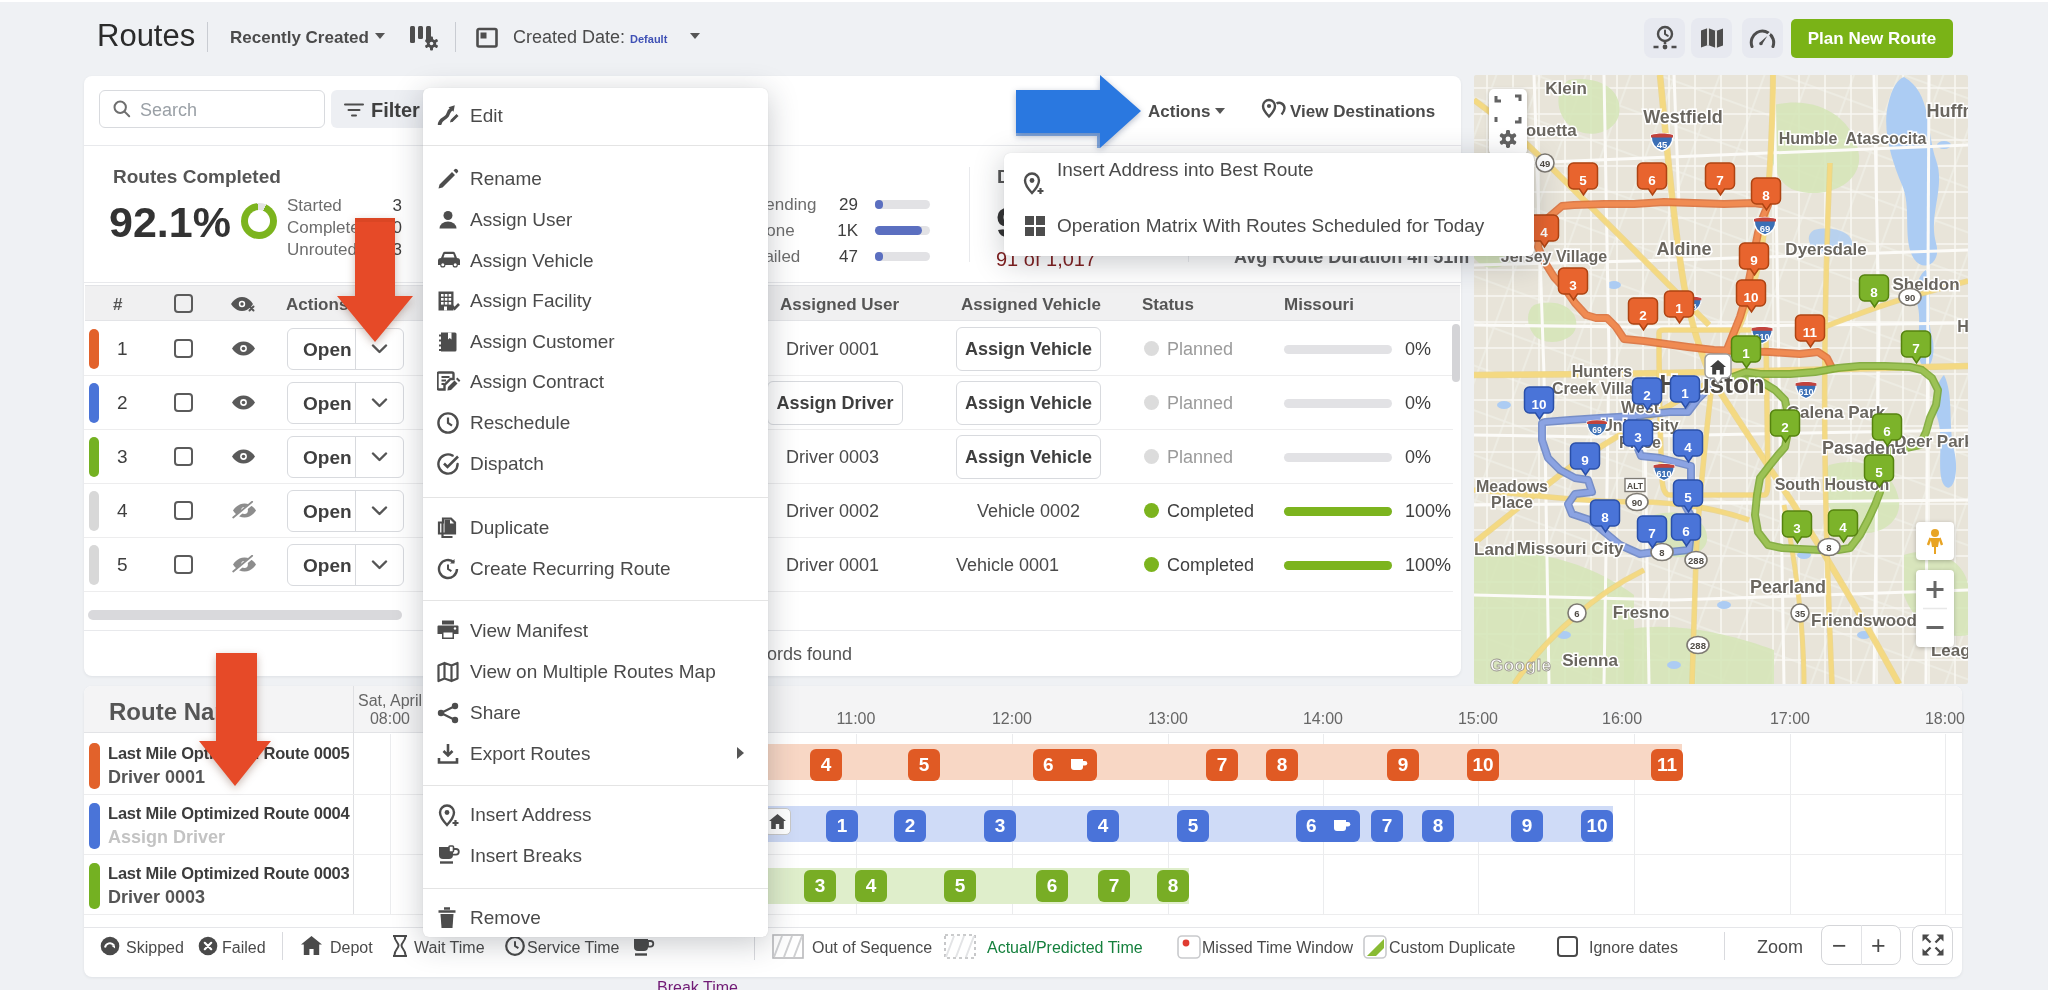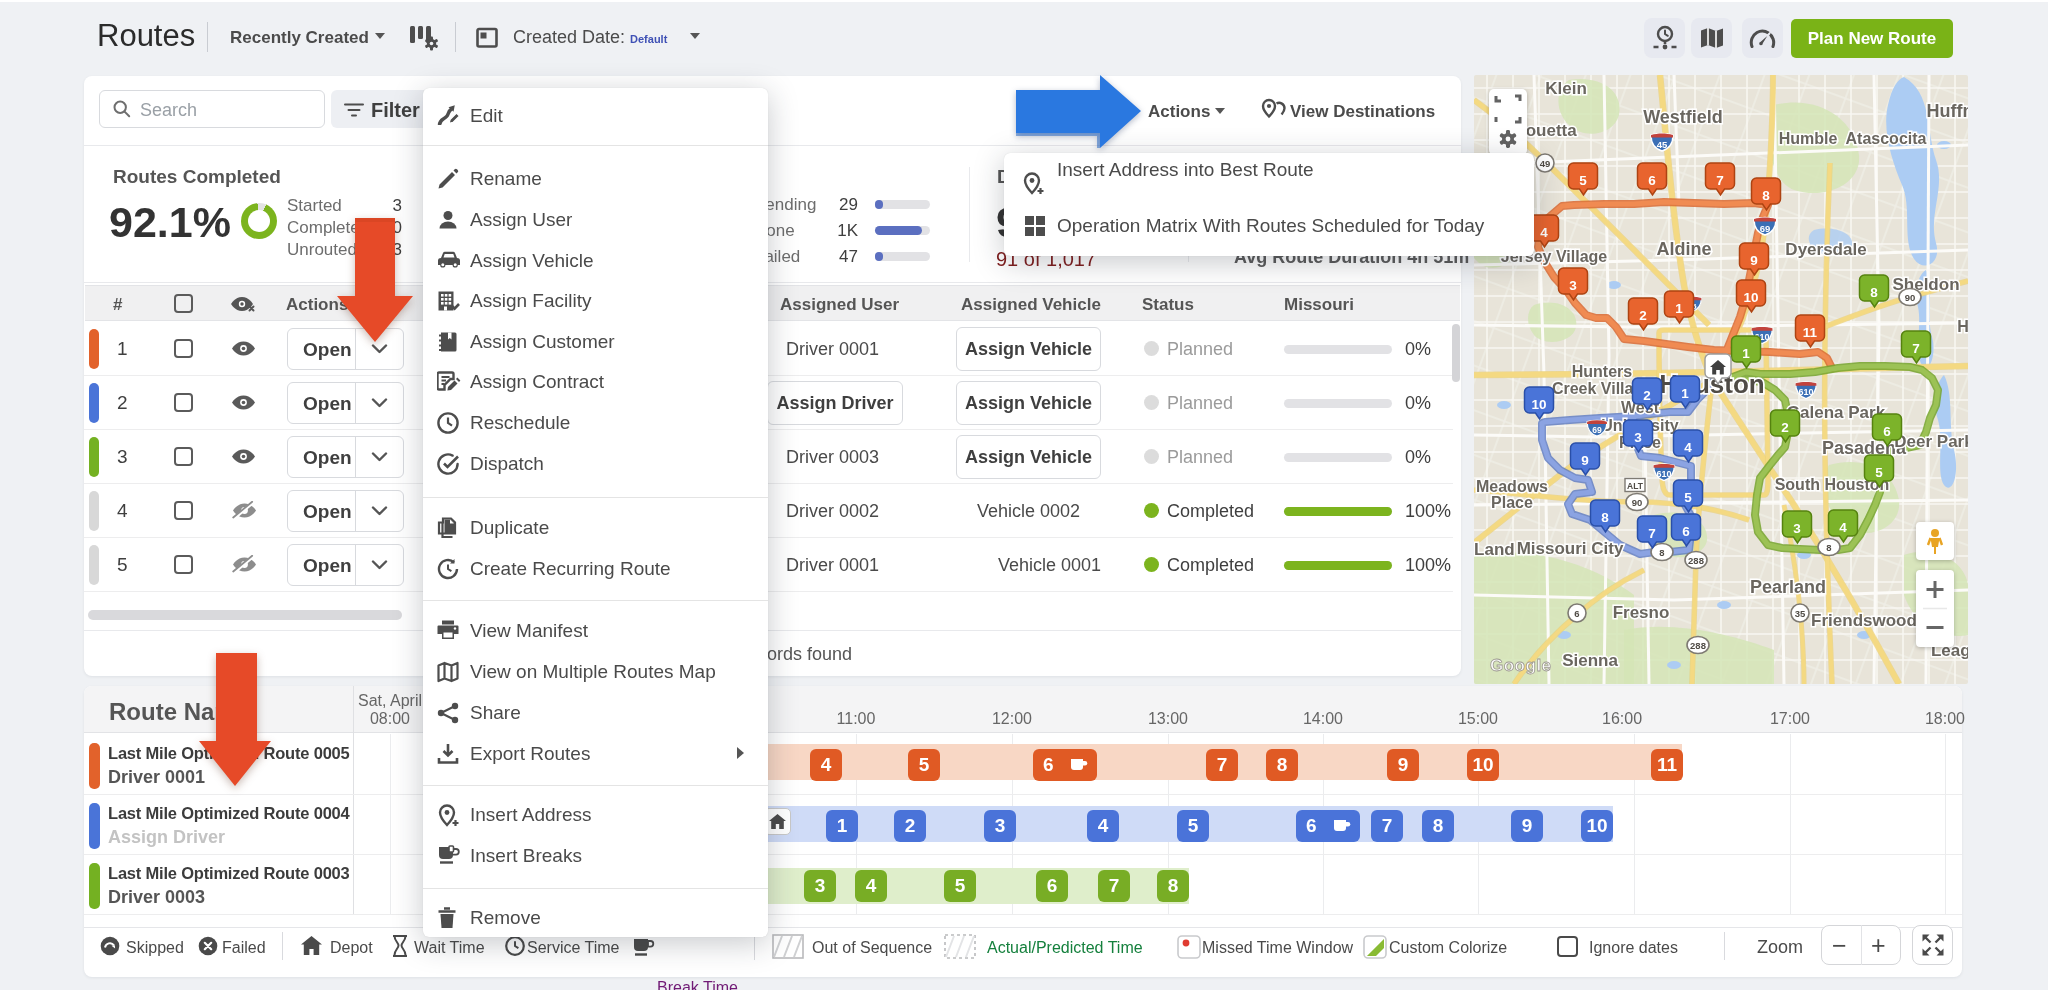--- a/index.html
+++ b/index.html
@@ -220,21 +220,21 @@
     <path d="M3 17.5 22 1.5" stroke="#fff" stroke-width="3.2"></path>
     <path d="M2.2 16.5 21.2.8" stroke="#8d8d8d" stroke-width="1.8" stroke-linecap="round"></path>
   </svg>
 <div class="abs" style="left:287px;top:544px;width:117px;height:42px;border:1px solid #d8dade;border-radius:6px;background:#fff;"></div>
 <div class="abs" style="left:355px;top:544px;width:1px;height:42px;background:#d8dade;"></div>
 <div class="abs" style="left:303px;top:555px;font-size:19px;font-weight:bold;color:#3f3f3f;">Open</div>
 <svg class="abs" style="left:371px;top:560px;" width="17" height="10" viewBox="0 0 17 10">
     <path d="m2 1.5 6.5 6.5L15 1.5" fill="none" stroke="#555" stroke-width="2.4" stroke-linecap="round" stroke-linejoin="round"></path>
   </svg>
 <div class="abs" style="left:786px;top:555px;font-size:18px;color:#4a4a4a;">Driver 0001</div>
-<div class="abs" style="left:956px;top:555px;width:145px;font-size:18px;color:#4a4a4a;text-align:right;">Vehicle 0001</div>
+<div class="abs" style="left:956px;top:555px;width:145px;font-size:18px;color:#4a4a4a;text-align:left;">Vehicle 0001</div>
 <div class="abs" style="left:1144px;top:557px;width:15px;height:15px;border-radius:50%;background:#7cb41e;"></div>
 <div class="abs" style="left:1167px;top:555px;font-size:18px;color:#3f3f3f;">Completed</div>
 <div class="abs" style="left:1284px;top:561px;width:108px;height:9px;border-radius:5px;background:#e2e2e5;"></div>
 <div class="abs" style="left:1284px;top:561px;width:108px;height:9px;border-radius:5px;background:#7cb41e;"></div>
 <div class="abs" style="left:1405px;top:555px;font-size:18px;color:#3f3f3f;">100%</div>
 
 <div class="abs" style="left:88px;top:610px;width:314px;height:10px;border-radius:5px;background:#d9d9dc;"></div>
 <div class="abs" style="left:1452px;top:324px;width:8px;height:58px;border-radius:4px;background:#d4d4d7;"></div>
 <div class="abs" style="left:84px;top:630px;width:1377px;height:1px;background:#e8e9ec;"></div>
 <div class="abs" style="left:692px;top:644px;font-size:18px;color:#555;">1,017 records found</div>
@@ -367,21 +367,21 @@
 <svg class="abs" style="left:1177px;top:935px;" width="24" height="24" viewBox="0 0 24 24">
 <rect x="1" y="1" width="22" height="22" rx="4" fill="#fff" stroke="#c9cacd" stroke-width="1.6"></rect>
 <circle cx="9" cy="8" r="3.4" fill="#e03c31"></circle>
   </svg>
 <div class="abs" style="left:1202px;top:939px;font-size:16px;color:#4a4a4a;">Missed Time Window</div>
 <svg class="abs" style="left:1363px;top:935px;" width="24" height="24" viewBox="0 0 24 24">
 <rect x="1" y="1" width="22" height="22" rx="4" fill="#fff" stroke="#c9cacd" stroke-width="1.6"></rect>
 <path d="M3 21 21 3v10L13 21z" fill="#7cb41e" opacity=".9"></path>
 <path d="M3 21 21 3" stroke="#fff" stroke-width="1.2"></path>
   </svg>
-<div class="abs" style="left:1389px;top:939px;font-size:16px;color:#4a4a4a;">Custom Colorize</div>
+<div class="abs" style="left:1389px;top:939px;font-size:16px;color:#4a4a4a;">Custom Duplicate</div>
 <div class="abs" style="left:1557px;top:936px;width:21px;height:21px;border:2.5px solid #4a4a4a;border-radius:4px;background:#fff;"></div>
 <div class="abs" style="left:1589px;top:939px;font-size:16px;color:#4a4a4a;">Ignore dates</div>
 <div class="abs" style="left:1724px;top:932px;width:1px;height:28px;background:#d9dade;"></div>
 <div class="abs" style="left:1757px;top:937px;font-size:18px;color:#4a4a4a;">Zoom</div>
 <div class="abs" style="left:1821px;top:925px;width:80px;height:40px;border:1px solid #d5d6d9;border-radius:8px;background:#fff;"></div>
 <div class="abs" style="left:1861px;top:925px;width:1px;height:40px;background:#e2e3e6;"></div>
 <div class="abs" style="left:1832px;top:931px;font-size:25px;color:#4a4a4a;">−</div>
 <div class="abs" style="left:1871px;top:931px;font-size:25px;color:#4a4a4a;">+</div>
 <div class="abs" style="left:1912px;top:925px;width:41px;height:40px;border:1px solid #d5d6d9;border-radius:8px;background:#fff;"></div>
 <svg class="abs" style="left:1920px;top:932px;" width="26" height="26" viewBox="0 0 26 26">

